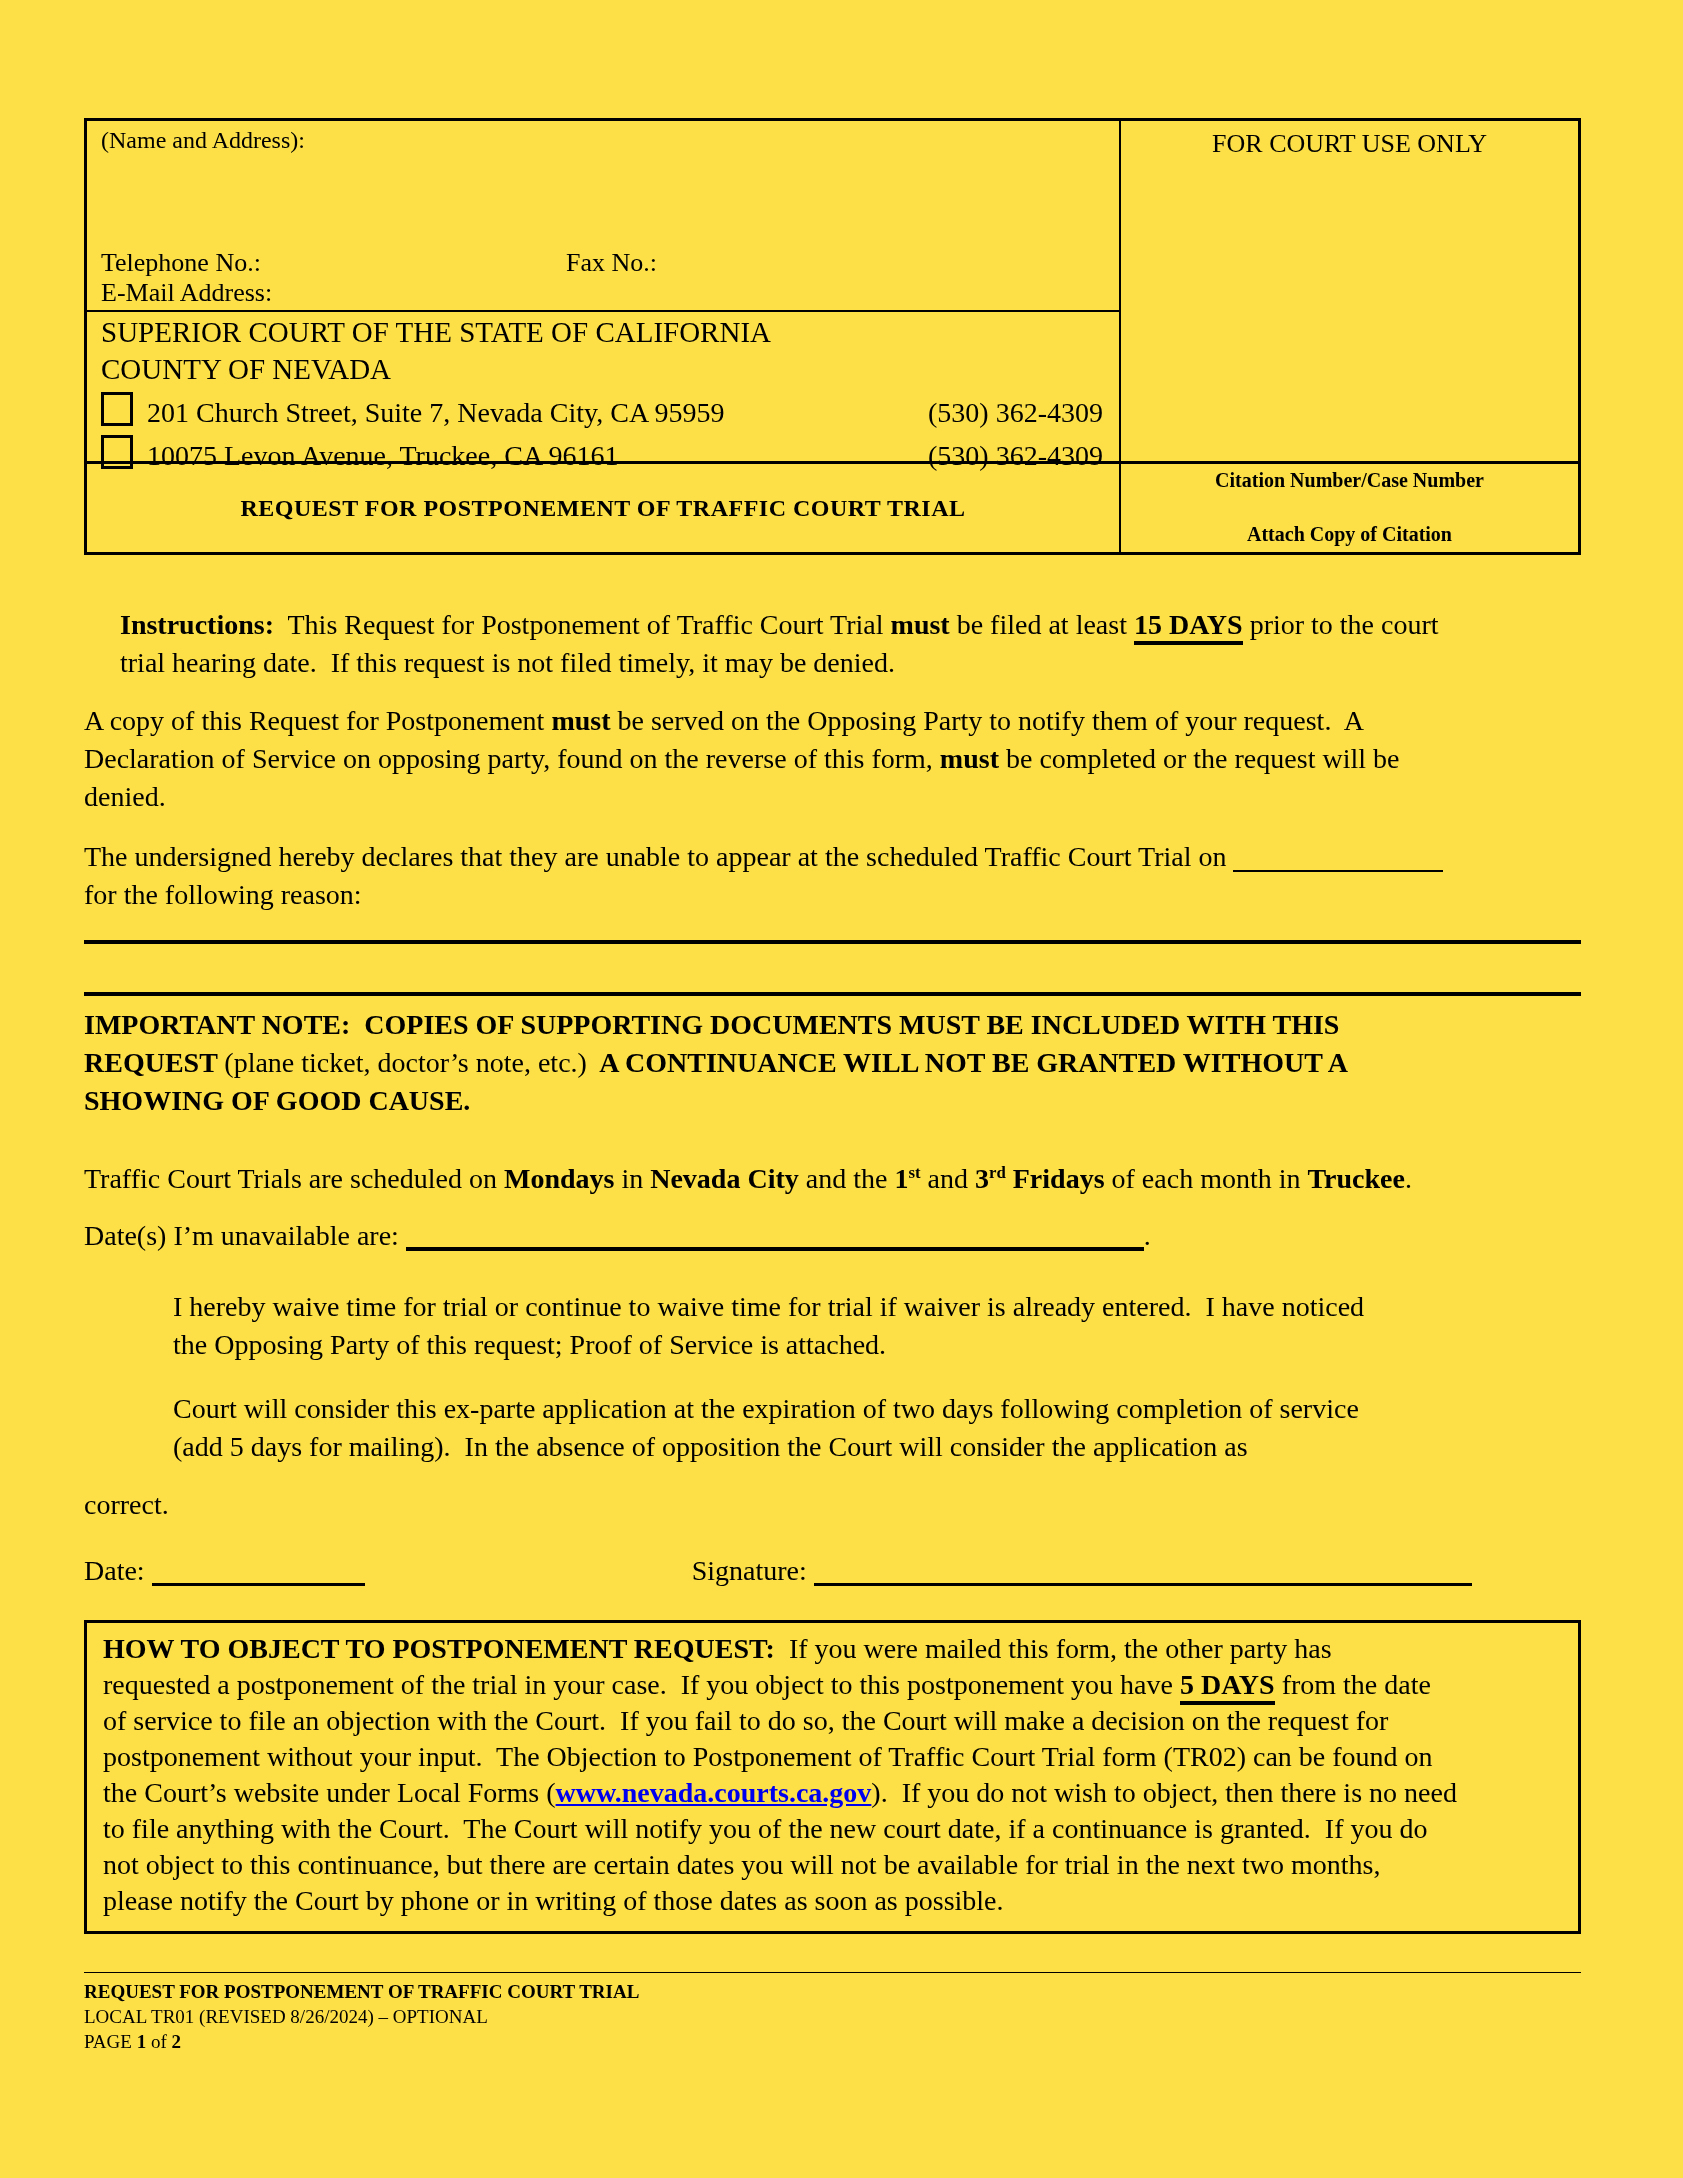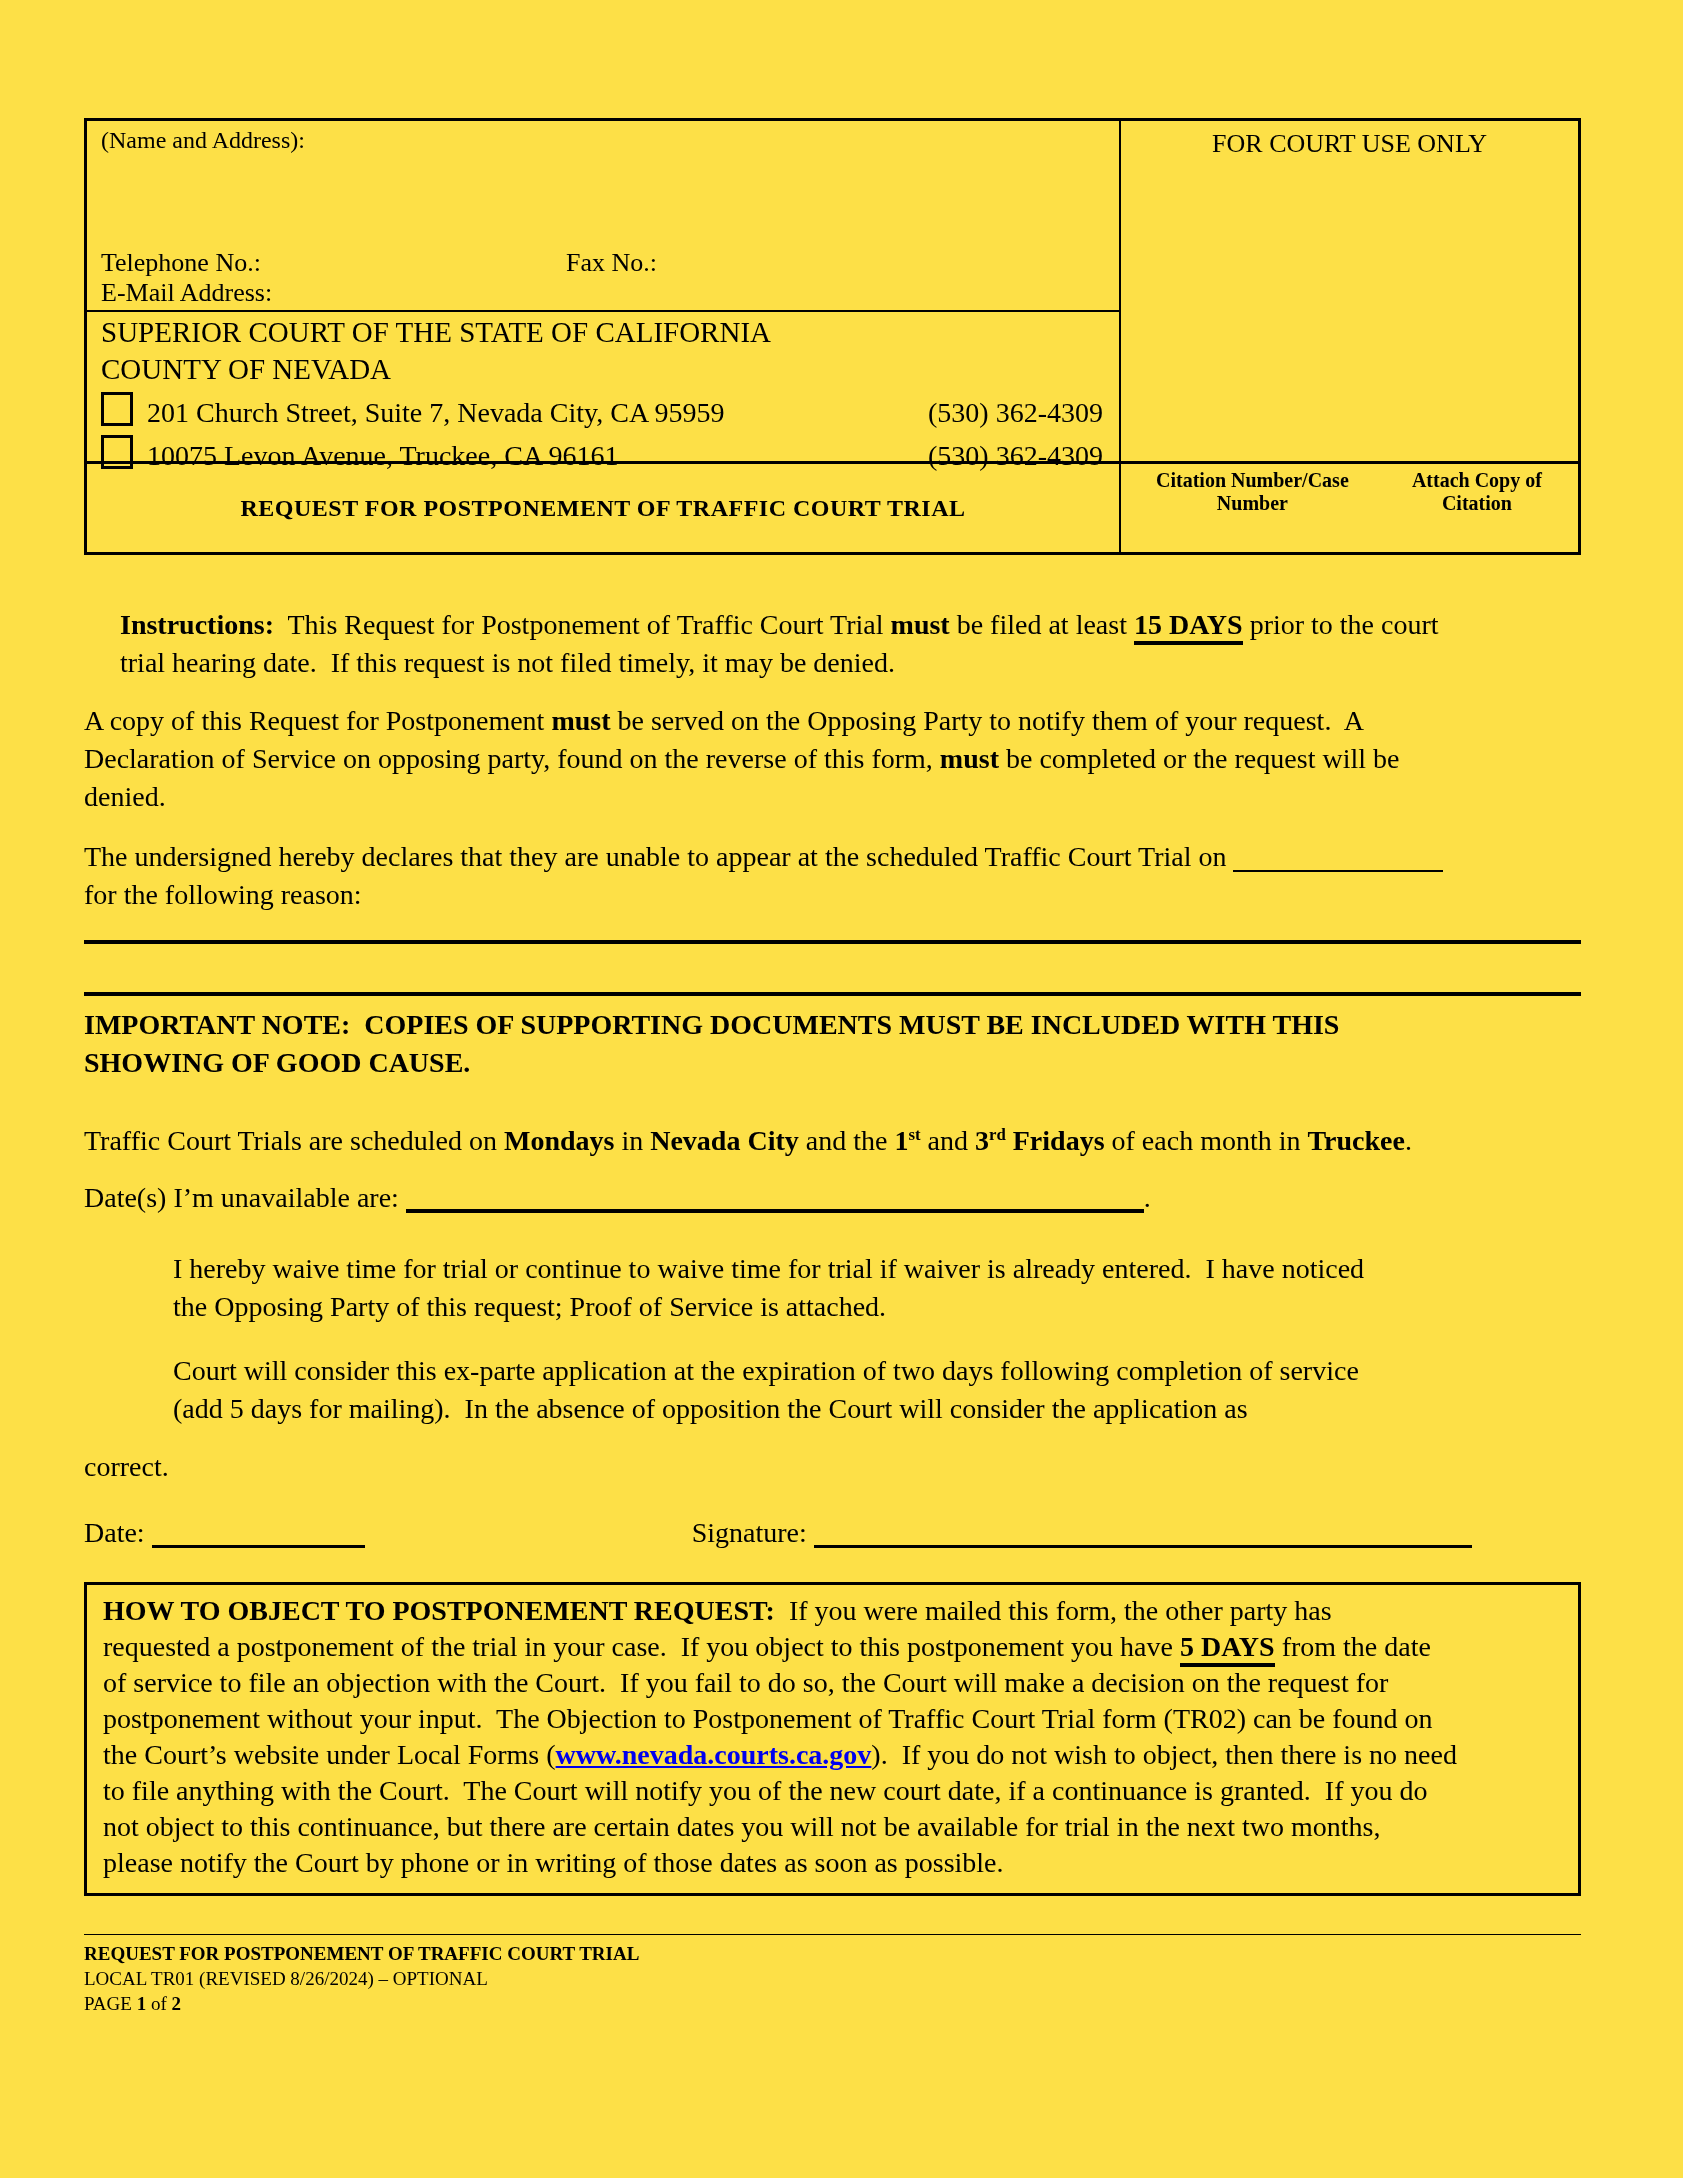--- a/index.html
+++ b/index.html
@@ -10,21 +10,21 @@
   }
   
   .htable { display:grid; grid-template-columns:1034px 1fr; grid-template-rows:191px 149px 91px;
             border:3px solid #000; width:100%; box-sizing:border-box; }
   .cellA { grid-area:1/1/2/2; border-right:2px solid #000; border-bottom:2px solid #000;
            padding:6px 12px 2px 14px; display:flex; flex-direction:column; box-sizing:border-box; }
   .cellB { grid-area:1/2/3/3; text-align:center; padding-top:8px; font-size:26px; box-sizing:border-box; }
   .cellC { grid-area:2/1/3/2; border-right:2px solid #000; padding:2px 8px 0 14px; box-sizing:border-box; }
   .cellD { grid-area:3/1/4/2; border-top:3px solid #000; border-right:2px solid #000;
            display:flex; align-items:center; justify-content:center; box-sizing:border-box; }
-  .cellE { grid-area:3/2/4/3; border-top:3px solid #000; display:flex; 
+  .cellE { grid-area:3/2/4/3; border-top:3px solid #000; display:flex; flex-direction:column;
            justify-content:space-between; text-align:center; padding:5px 4px 6px; box-sizing:border-box; }
   .lbl-sm  { font-size:24px; }
   .lbl-md  { font-size:26px; }
   .telfax  { display:flex; margin-top:auto; }
   .telfax .tel { width:465px; }
   .courtline { font-size:29px; line-height:37px; }
   .locrow { display:flex; align-items:baseline; font-size:28px; line-height:37px; }
   .cbx { width:26px; height:28px; border:3px solid #000; display:inline-block; flex:0 0 auto;
          margin-right:14px; transform:translateY(4px); }
   .locrow .phone { margin-left:auto; padding-right:8px; }
@@ -121,20 +121,21 @@
   <div class="bt m-decl">
     <span class="line"><span>The undersigned hereby declares that they are unable to appear at the scheduled Traffic Court Trial on </span><span class="bl bl-trialdate"></span></span>
     <span class="line">for the following reason:</span>
   </div>
 
   <div class="reason-rule m-rule1"></div>
   <div class="reason-rule m-rule2"></div>
 
   <div class="bt m-imp">
     <span class="line b">IMPORTANT NOTE:  COPIES OF SUPPORTING DOCUMENTS MUST BE INCLUDED WITH THIS</span>
+    <span class="line"><b>REQUEST </b><span>(plane ticket, doctor’s note, etc.)</span><b>  A CONTINUANCE WILL NOT BE GRANTED WITHOUT A</b></span>
     <span class="line b">SHOWING OF GOOD CAUSE.</span>
   </div>
 
   <div class="bt m-sched">
     <span class="line"><span>Traffic Court Trials are scheduled on </span><b>Mondays</b><span> in </span><b>Nevada City</b><span> and the </span><b>1</b><sup>st</sup><span> and </span><b>3</b><sup>rd</sup><b> Fridays</b><span> of each month in </span><b>Truckee</b><span>.</span></span>
   </div>
 
   <div class="bt m-unav">
     <span class="line"><span>Date(s) I’m unavailable are: </span><span class="bl bl-unavail"></span><span>.</span></span>
   </div>

